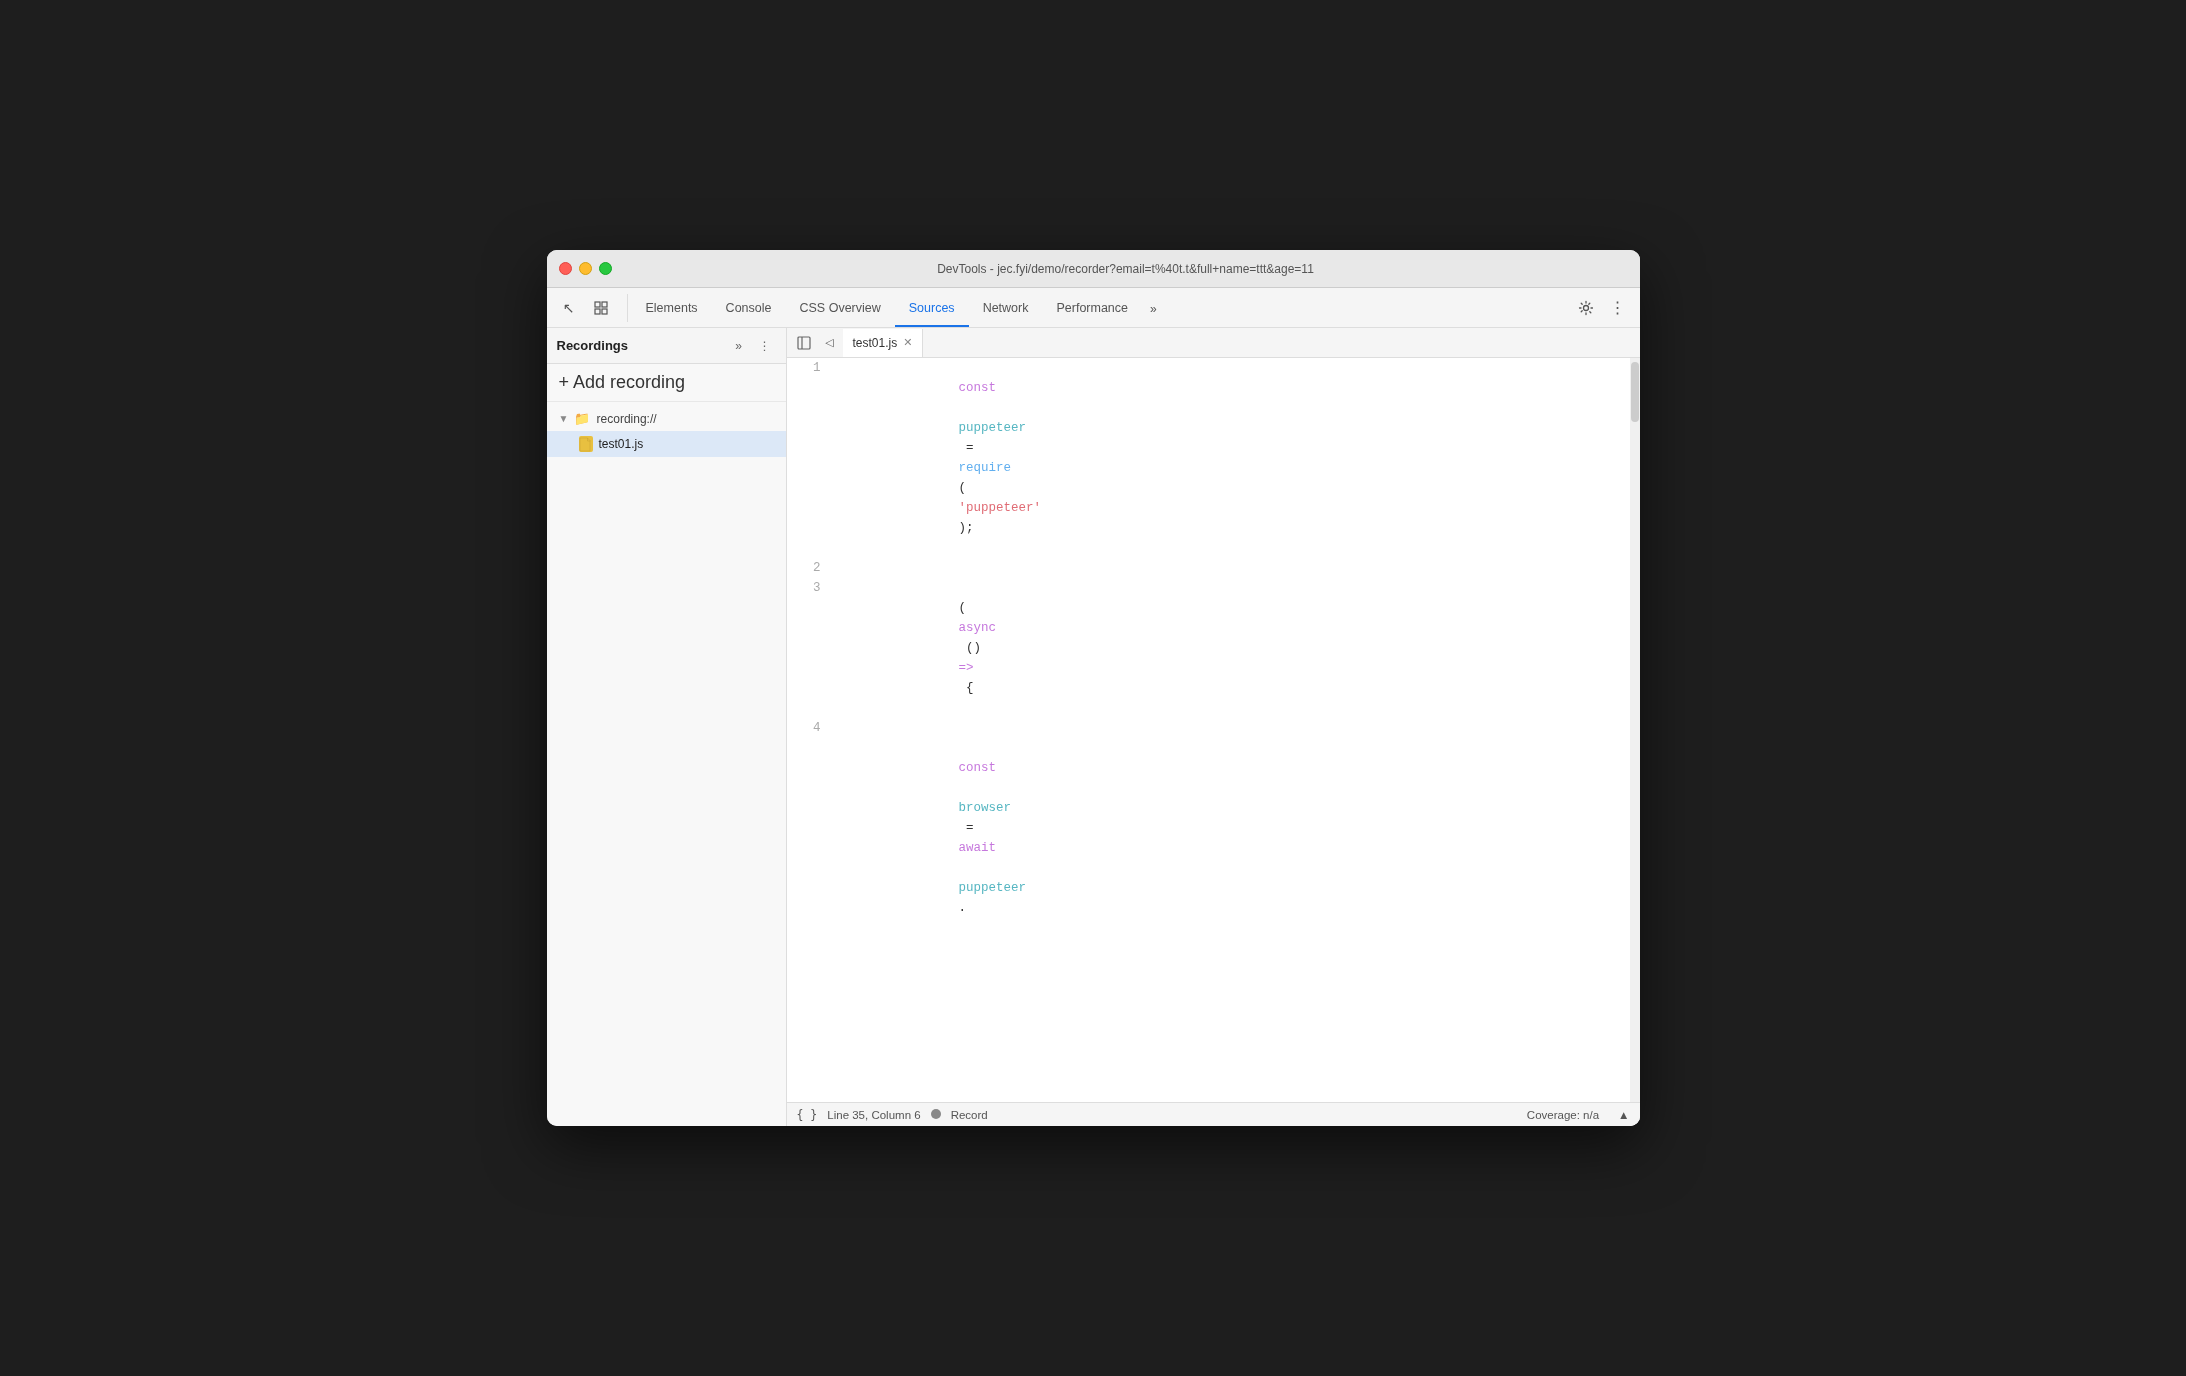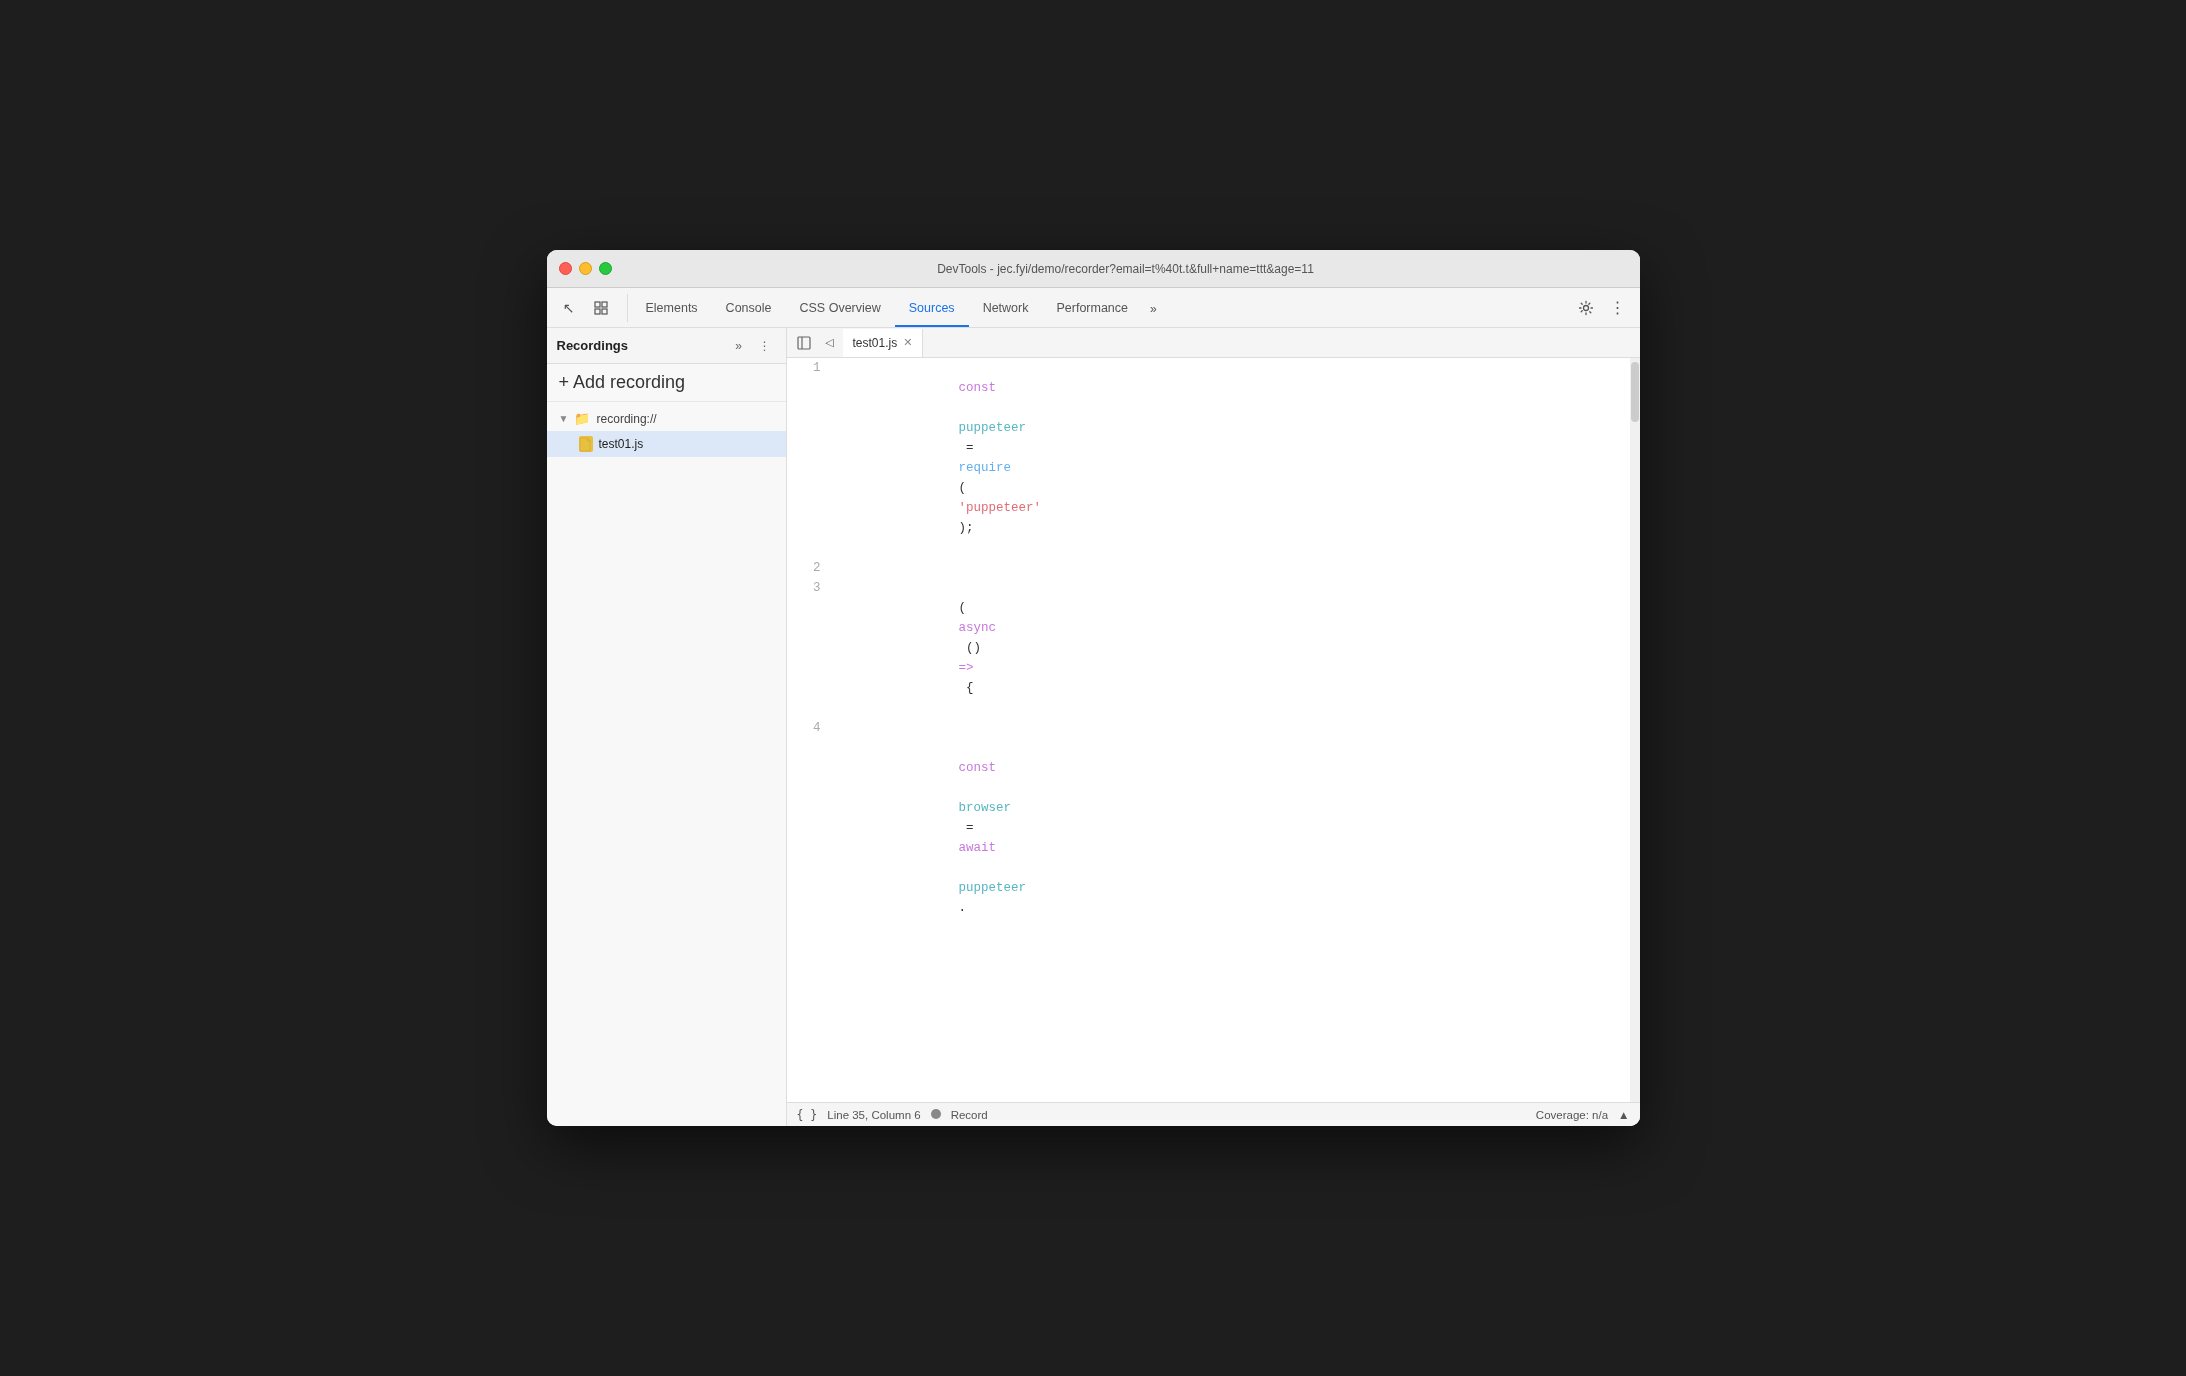--- a/index.html
+++ b/index.html
@@ -308,21 +308,21 @@
       padding: 0 10px;
       font-size: 11.5px;
       color: #555;
       gap: 10px;
       flex-shrink: 0;
     }
     .status-bar-right {
       margin-left: auto;
       display: flex;
       align-items: center;
-      gap: 10px;
+      gap: 19px;
     }
     .record-dot {
       width: 10px;
       height: 10px;
       border-radius: 50%;
       background: #888;
       display: inline-block;
     }
     .scrollbar-area {
       position: absolute;

